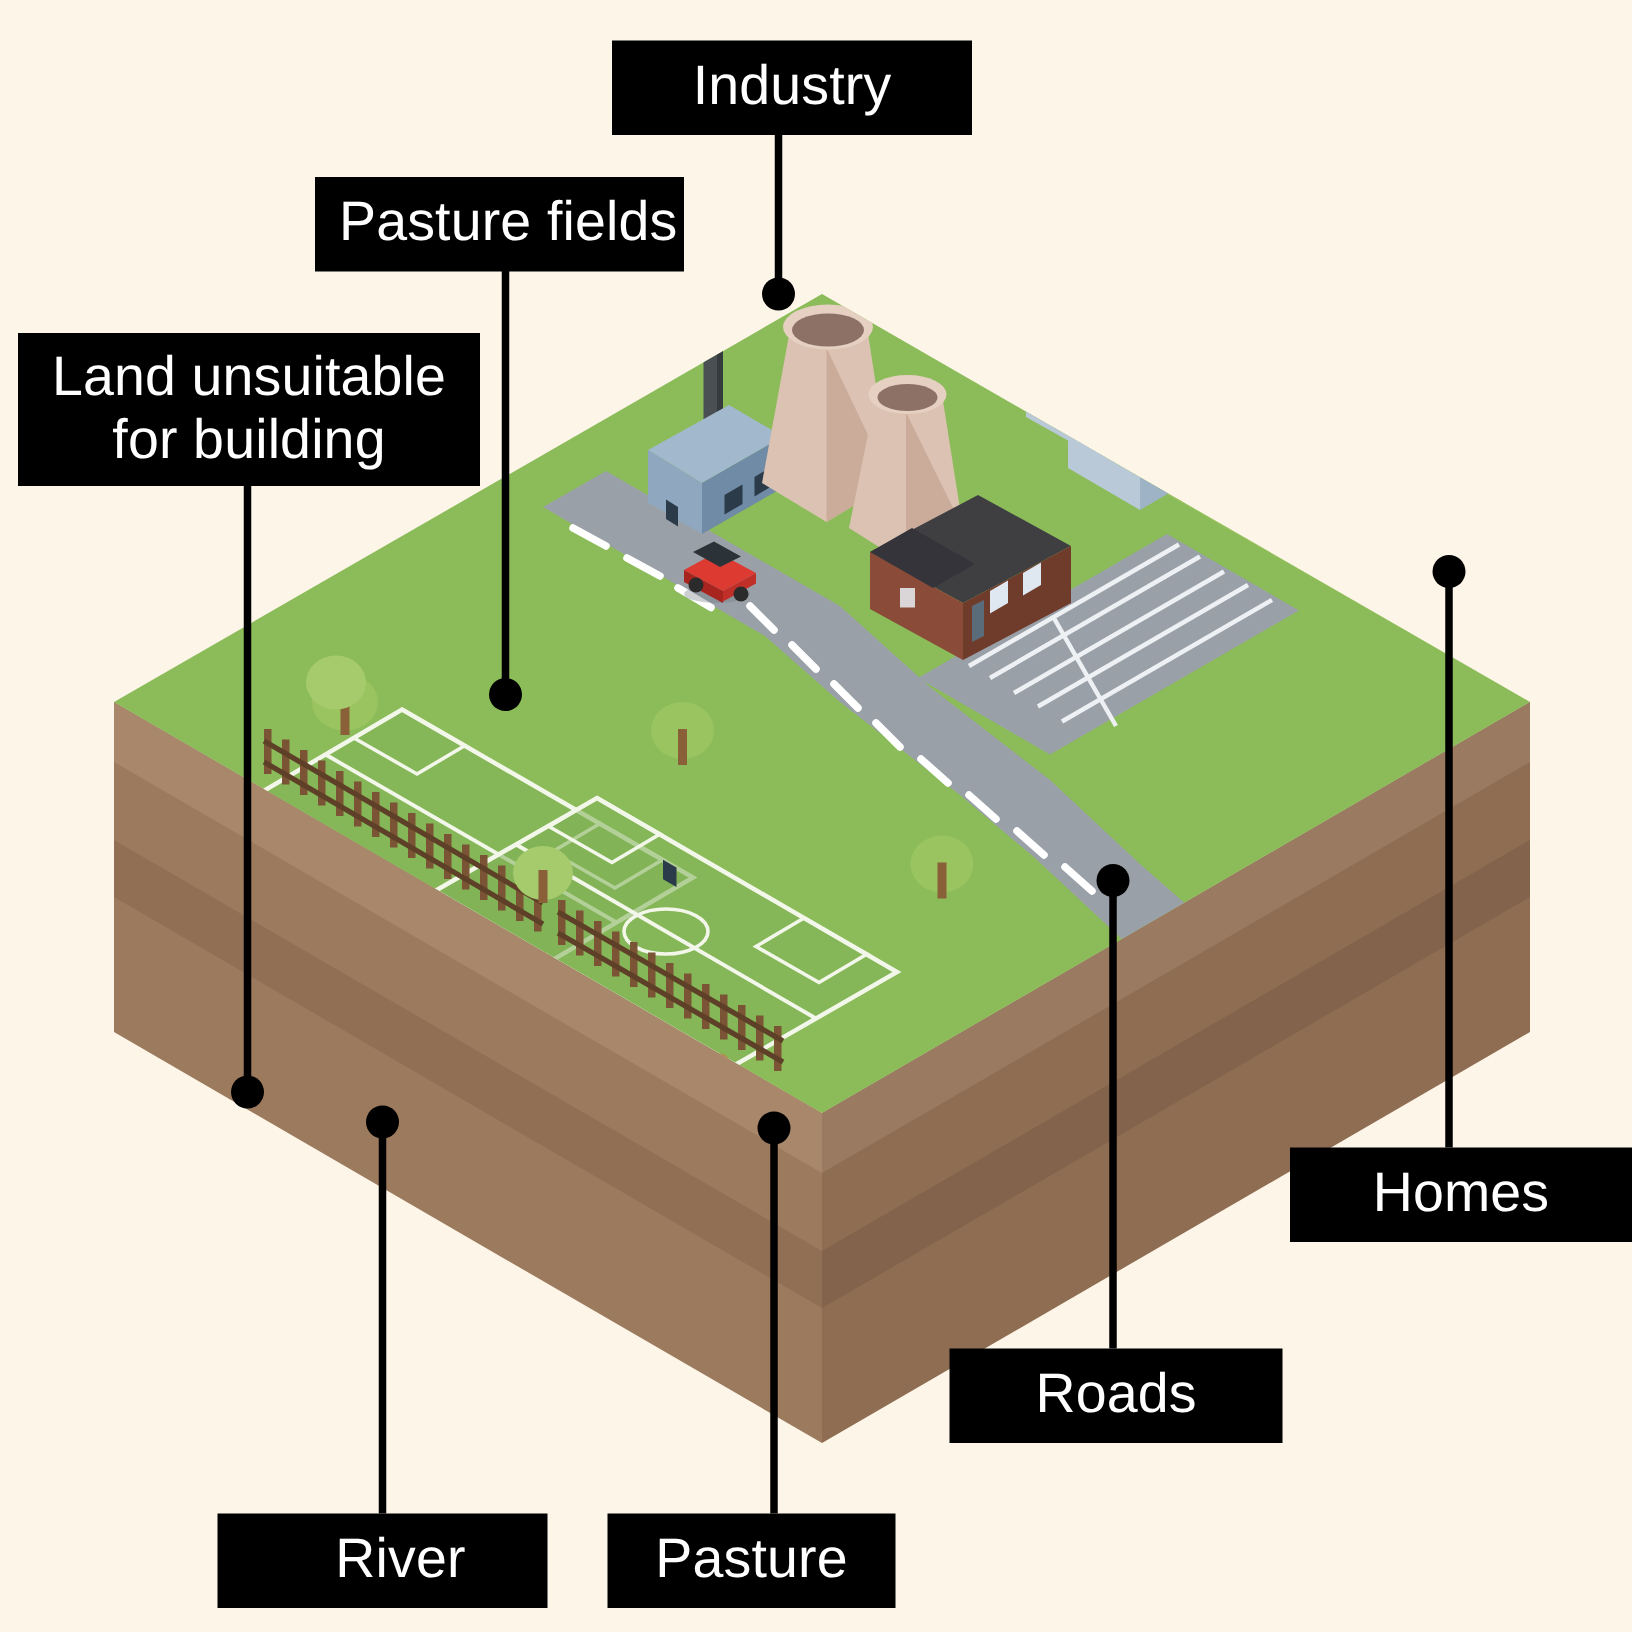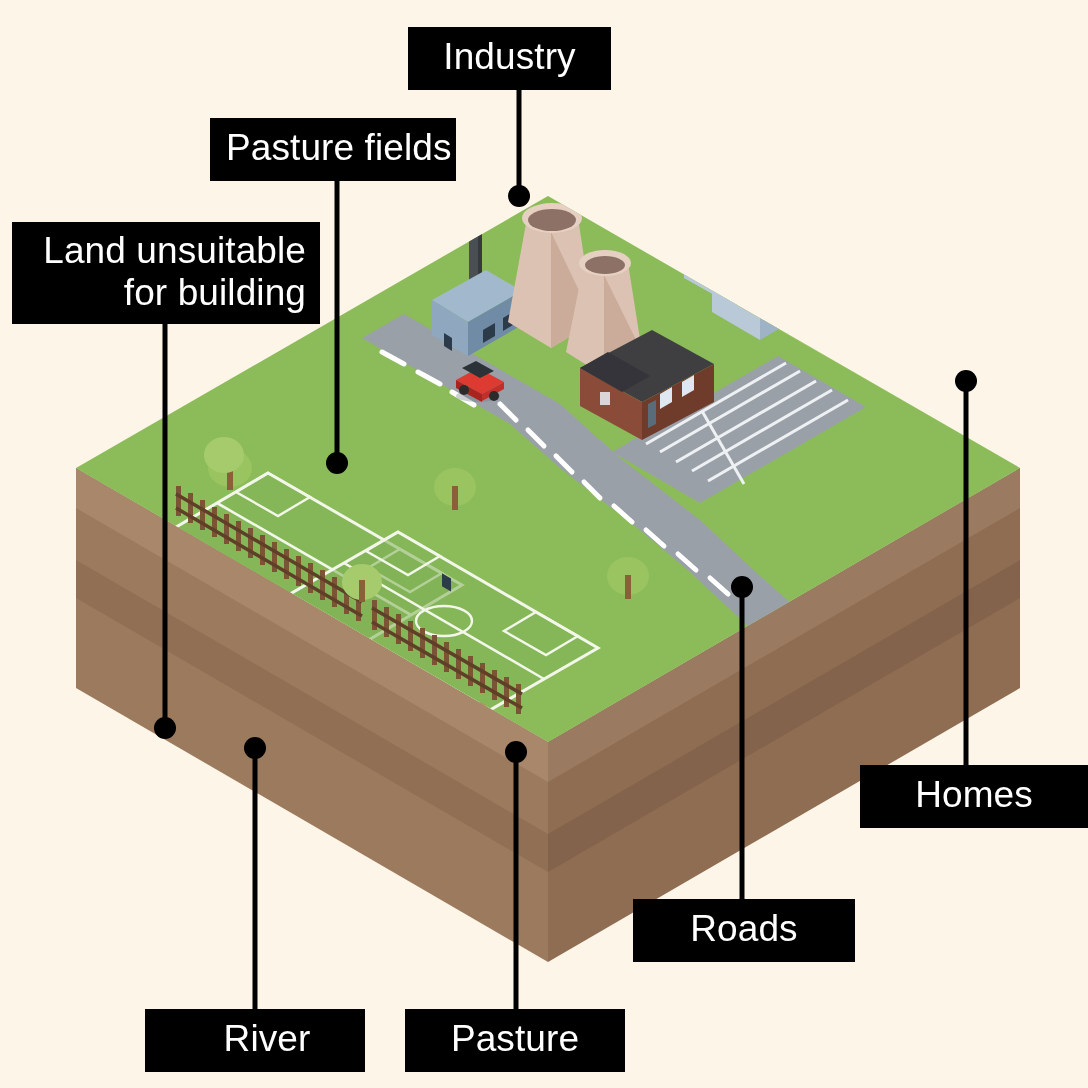--- a/index.html
+++ b/index.html
@@ -24,27 +24,27 @@
     font-weight:400;
     letter-spacing:.1px;
     padding:9px 16px 11px 16px;
     box-sizing:border-box;
     text-align:center;
     white-space:pre;
     z-index:40;
   }
   .callout.two-line{line-height:1.14;padding:8px 14px 10px 14px;}
 
-  #lbl-industry   { left:408px; top:27px;  width:203px; }
+  #lbl-industry   { left:408px; top:27px;  width:240px; }
   #lbl-sports     { left:210px; top:118px; width:246px; }
-  #lbl-unsuitable { left:12px;  top:222px; width:308px;text-align:right; }
+  #lbl-unsuitable { left:12px;  top:222px; width:308px; }
   #lbl-homes      { left:860px; top:765px; width:228px; }
   #lbl-roads      { left:633px; top:899px; width:222px; }
   #lbl-river      { left:145px; top:1009px;width:220px;padding-left:40px; }
-  #lbl-pasture    { left:405px; top:1009px;width:220px; }
+  #lbl-pasture    { left:405px; top:1009px;width:192px; }
 </style>
 </head>
 <body>
 
 <div id="stage">
 
 <svg id="scene" viewBox="0 0 1088 1088">
   <defs>
     <clipPath id="topClip">
       <polygon points="548,196 1020,468 548,742 76,468"></polygon>

